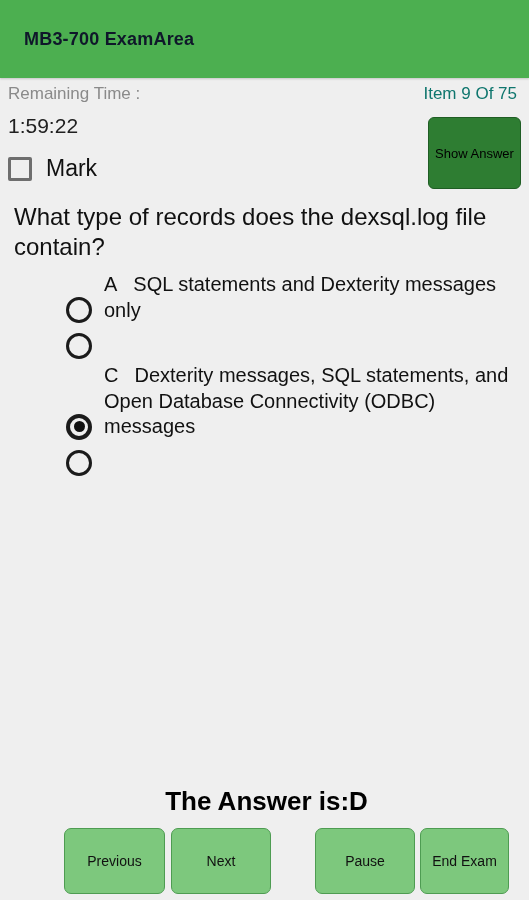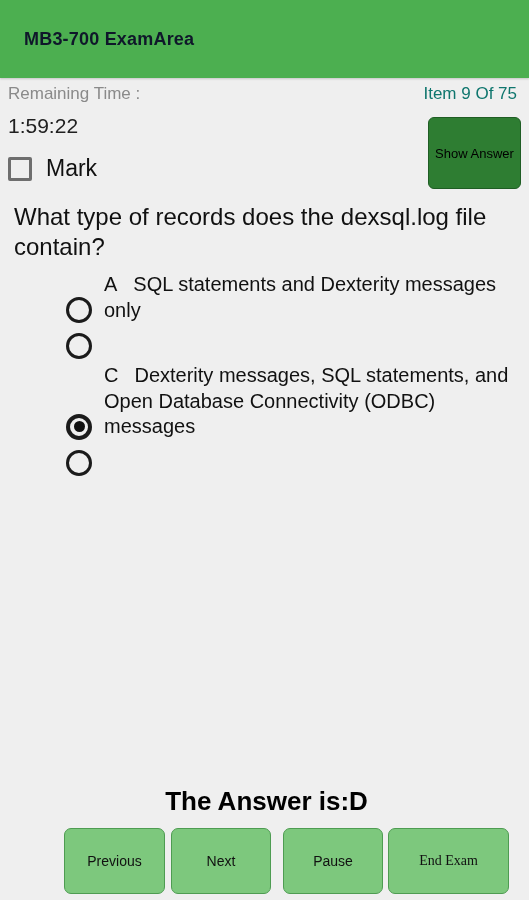--- a/index.html
+++ b/index.html
@@ -187,21 +187,21 @@
     font-size: 14px;
     display: flex;
     align-items: center;
     justify-content: center;
     cursor: pointer;
     box-sizing: border-box;
   }
   .nav-btn.prev  { width: 101px; margin-right: 6px; }
   .nav-btn.next  { width: 100px; }
   .nav-btn.pause { width: 100px; margin-left: auto; margin-right: 5px; }
-  .nav-btn.end   { width: 121px; font-family: Liberation Serif, serif; }
+  .nav-btn.end   { width: 89px; }
 </style>
 </head>
 <body>
 
 <div class="appbar">
   <div class="appbar-title">MB3-700 ExamArea</div>
 </div>
 
 <div class="statusrow">
   <div class="remaining-label">Remaining Time :</div>

